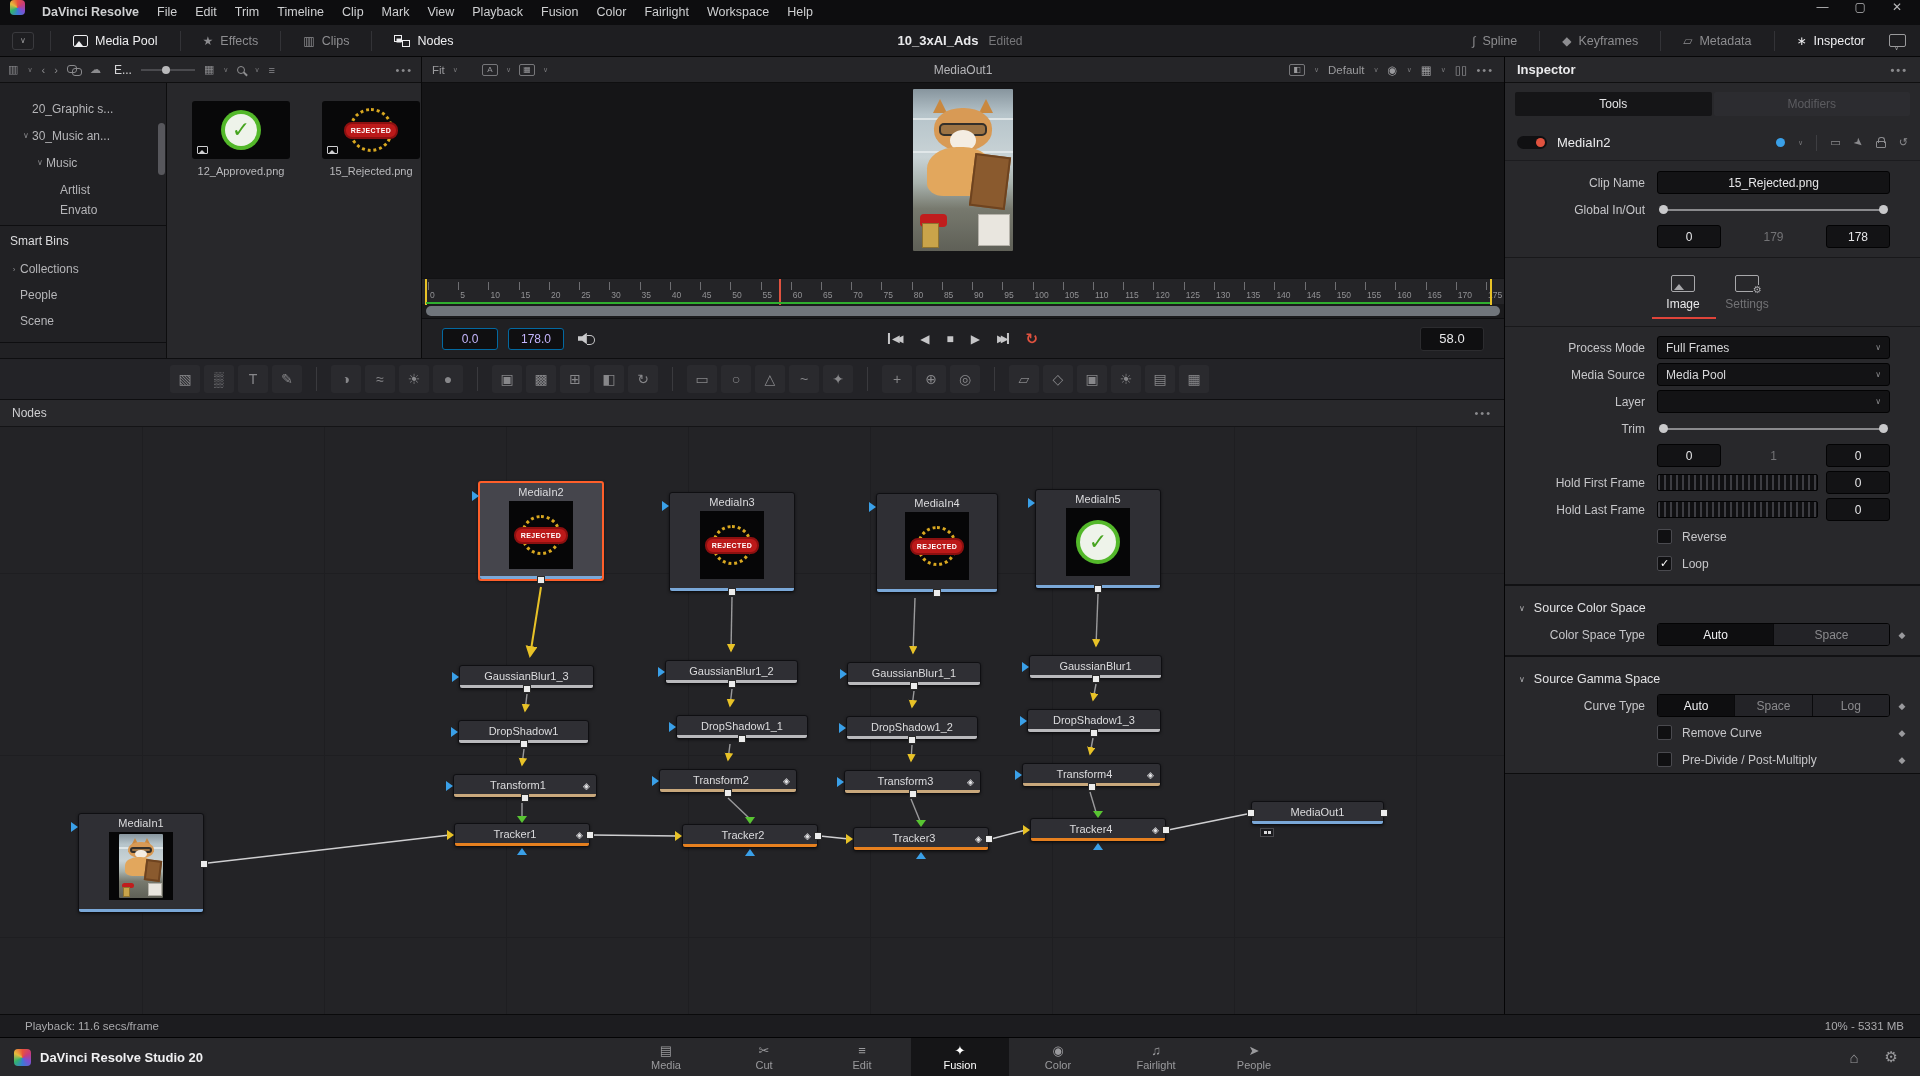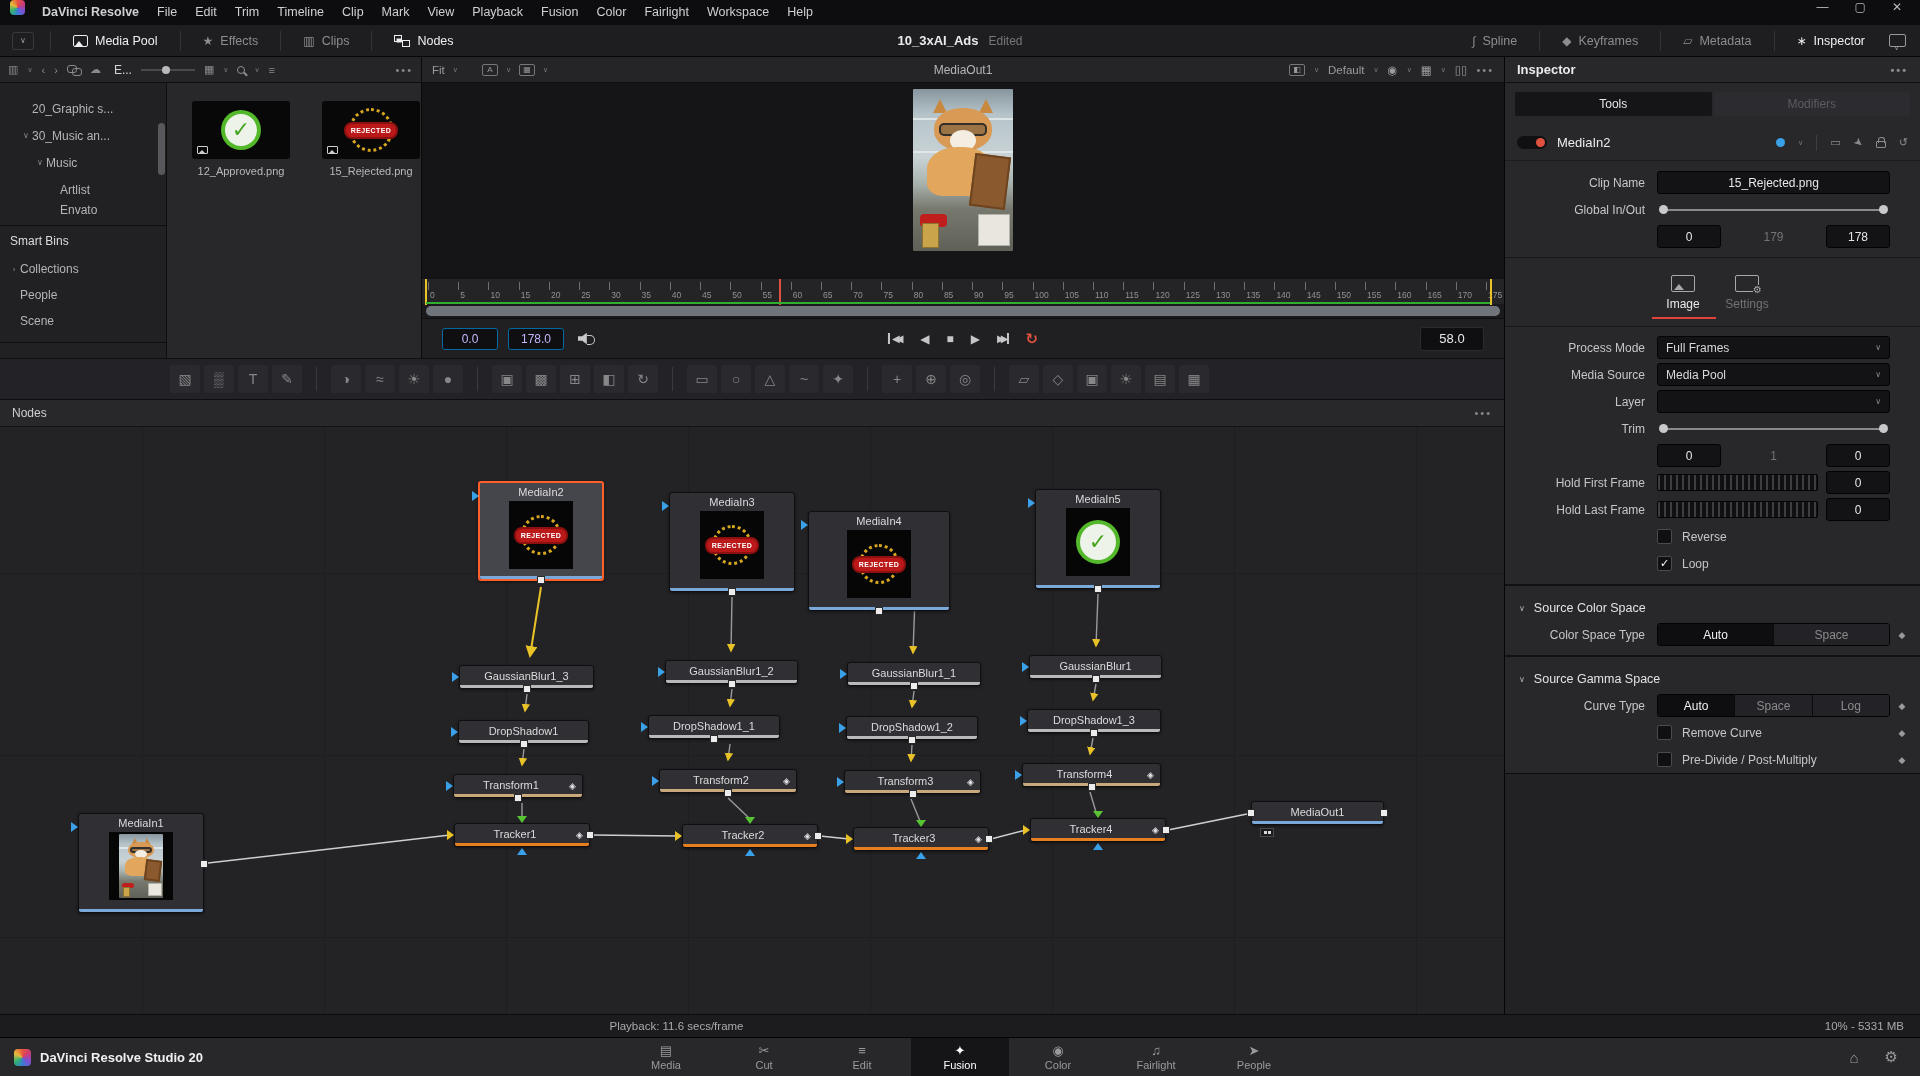--- a/index.html
+++ b/index.html
@@ -194,21 +194,21 @@
   .sec-head { display:flex; align-items:center; gap:9px; padding:8px 0 6px 14px; font-size:12.5px; color:#e2e2e4; }
   .sec-head .chev { font-size:8px; color:#b0b0b3; }
   .seg { flex:1; display:flex; border:1px solid #030304; border-radius:3px; overflow:hidden; height:23px; }
   .seg div { flex:1; display:flex; align-items:center; justify-content:center; font-size:12px; background:#232327; color:#8a8a8d; border-left:1px solid #0a0a0c; }
   .seg div:first-child { border-left:none; }
   .seg div.on { background:#0e0e10; color:#f0f0f2; }
   .insp-empty { flex:1; background:#222225; border-top:1px solid #0c0c0d; }
 
   
   .status-bar { height:23px; background:#1c1c1f; border-top:1px solid #0a0a0b; display:flex; align-items:center; font-size:11.5px; color:#a9a9ac; flex:0 0 auto; }
-  .status-left { width:1505px; display:flex; justify-content:center; padding-right:152px; }
+  .status-left { width:1505px; display:flex; justify-content:flex-start; padding-right:152px;margin-left:25px; }
   .status-right { flex:1; text-align:right; padding-right:16px; }
   .bottom-nav { height:39px; background:#28282b; border-top:1px solid #030304; display:flex; align-items:center; position:relative; flex:0 0 auto; }
   .brand { display:flex; align-items:center; gap:9px; padding-left:14px; font-size:13px; color:#f0f0f2; font-weight:bold; }
   .brand .logo { margin:0; width:17px; height:17px; }
   .pages { position:absolute; left:50%; transform:translateX(-50%); height:100%; display:flex; }
   .page { width:98px; height:100%; display:flex; flex-direction:column; align-items:center; justify-content:center; gap:2px; color:#9a9a9d; }
   .page .pic { font-size:13px; line-height:1; }
   .page .plab { font-size:11px; }
   .page.active { background:#151517; color:#ffffff; }
   .nav-right { margin-left:auto; display:flex; align-items:center; gap:26px; padding-right:22px; color:#9a9a9d; font-size:15px; }
@@ -618,21 +618,21 @@
               <div class="nthumb">
                 <div class="stampbox">
                   <span class="burst" style="height: 40px; width: 40px;"></span>
                   <span class="pill">REJECTED</span>
                 </div>
               </div>
               <span class="stripe media"></span>
               <span class="port tri-r" style="left: -8px; top: 8px;"></span>
               <span class="port sq" style="left: 50%; margin-left: -4px; bottom: -5px;"></span>
             </div>
-            <div class="node big" style="left: 808px; top: 66px; width: 142px; margin-top: 18px;">
+            <div class="node big" style="left: 876px; top: 66px; width: 122px;">
               <div class="ntitle">MediaIn4</div>
               <div class="nthumb">
                 <div class="stampbox">
                   <span class="burst" style="height: 40px; width: 40px;"></span>
                   <span class="pill">REJECTED</span>
                 </div>
               </div>
               <span class="stripe media"></span>
               <span class="port tri-r" style="left: -8px; top: 8px;"></span>
               <span class="port sq" style="left: 50%; margin-left: -4px; bottom: -5px;"></span>
@@ -671,39 +671,39 @@
               <span class="stripe gray"></span>
               <span class="port tri-r" style="left: -8px; top: 50%; margin-top: -5px;"></span>
               <span class="port sq" style="left: 50%; margin-left: -4px; bottom: -5px;"></span>
             </div>
             <div class="node small" style="left: 458px; top: 293px; width: 131px;">
               <span>DropShadow1</span>
               <span class="stripe gray"></span>
               <span class="port tri-r" style="left: -8px; top: 50%; margin-top: -5px;"></span>
               <span class="port sq" style="left: 50%; margin-left: -4px; bottom: -5px;"></span>
             </div>
-            <div class="node small" style="left: 648px; top: 288px; width: 132px;">
+            <div class="node small" style="left: 676px; top: 288px; width: 132px;">
               <span>DropShadow1_1</span>
               <span class="stripe gray"></span>
               <span class="port tri-r" style="left: -8px; top: 50%; margin-top: -5px;"></span>
               <span class="port sq" style="left: 50%; margin-left: -4px; bottom: -5px;"></span>
             </div>
             <div class="node small" style="left: 846px; top: 289px; width: 132px;">
               <span>DropShadow1_2</span>
               <span class="stripe gray"></span>
               <span class="port tri-r" style="left: -8px; top: 50%; margin-top: -5px;"></span>
               <span class="port sq" style="left: 50%; margin-left: -4px; bottom: -5px;"></span>
             </div>
             <div class="node small" style="left: 1027px; top: 282px; width: 134px;">
               <span>DropShadow1_3</span>
               <span class="stripe gray"></span>
               <span class="port tri-r" style="left: -8px; top: 50%; margin-top: -5px;"></span>
               <span class="port sq" style="left: 50%; margin-left: -4px; bottom: -5px;"></span>
             </div>
-            <div class="node small" style="left: 453px; top: 347px; width: 130px;">
+            <div class="node small" style="left: 453px; top: 347px; width: 144px;">
               <span style="margin-right: 14px;">Transform1</span>
               <span class="stripe tan"></span>
               <span class="port tri-r" style="left: -8px; top: 50%; margin-top: -5px;"></span>
               <span class="port sq" style="left: 50%; margin-left: -4px; bottom: -5px;"></span>
               <span class="ndiamond">◈</span>
             </div>
             <div class="node small" style="left: 659px; top: 342px; width: 138px;">
               <span style="margin-right: 14px;">Transform2</span>
               <span class="stripe tan"></span>
               <span class="port tri-r" style="left: -8px; top: 50%; margin-top: -5px;"></span>

